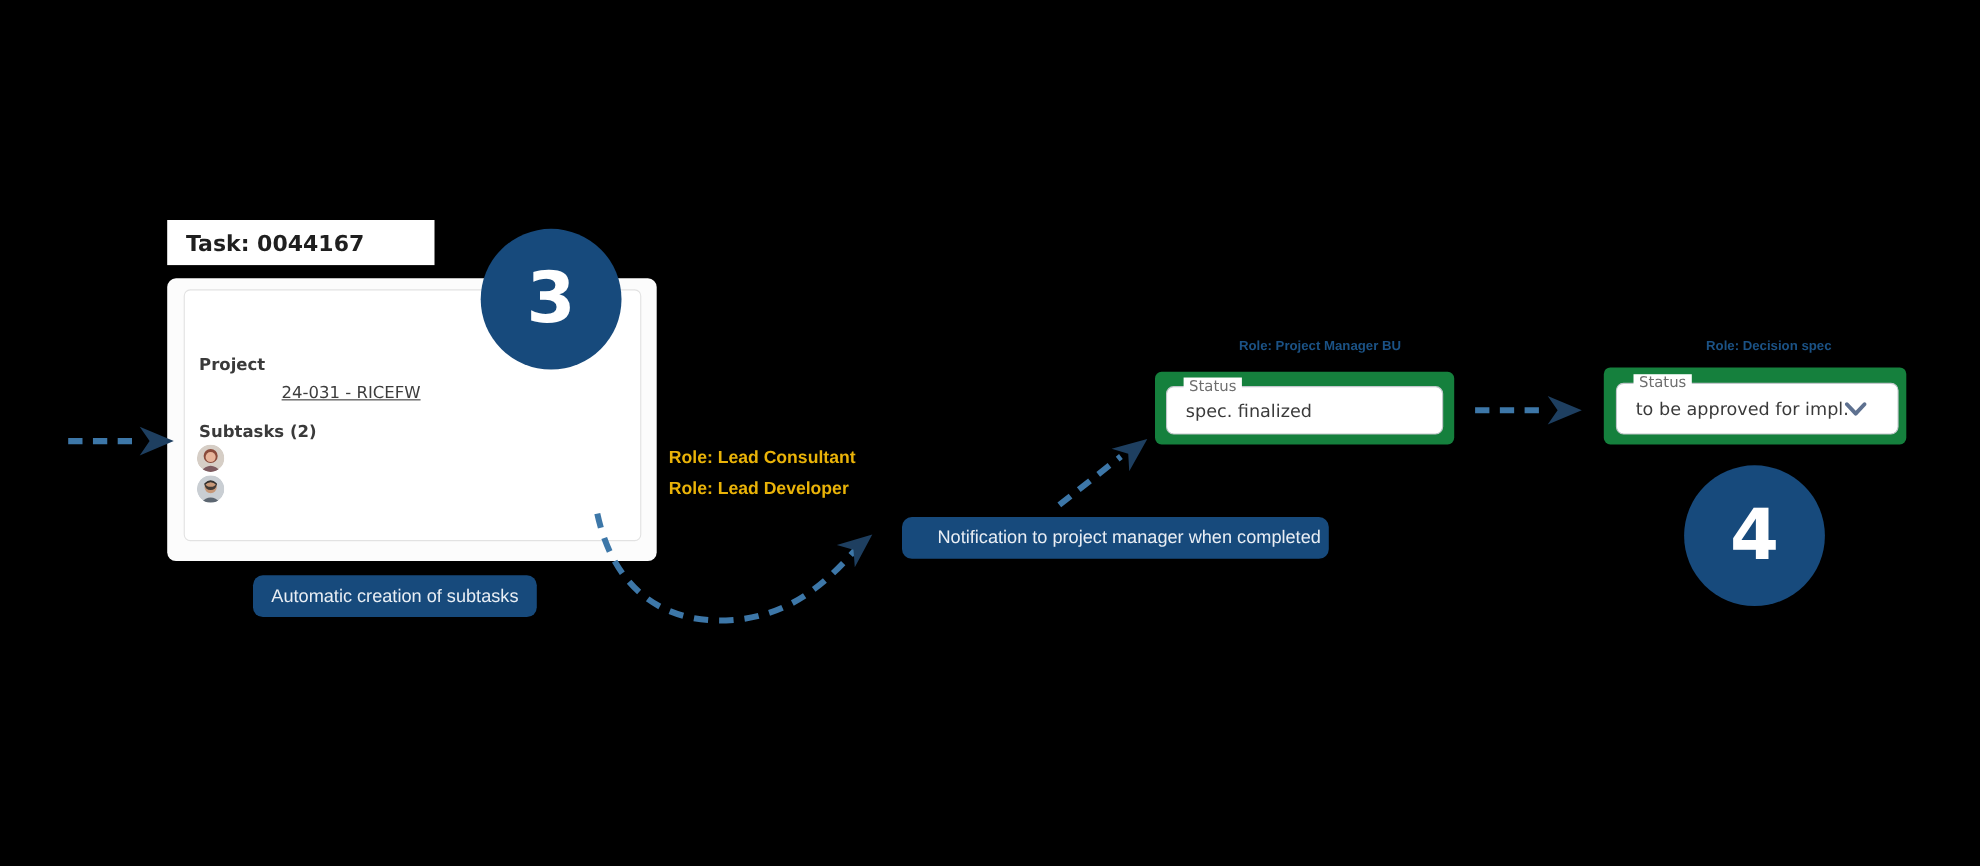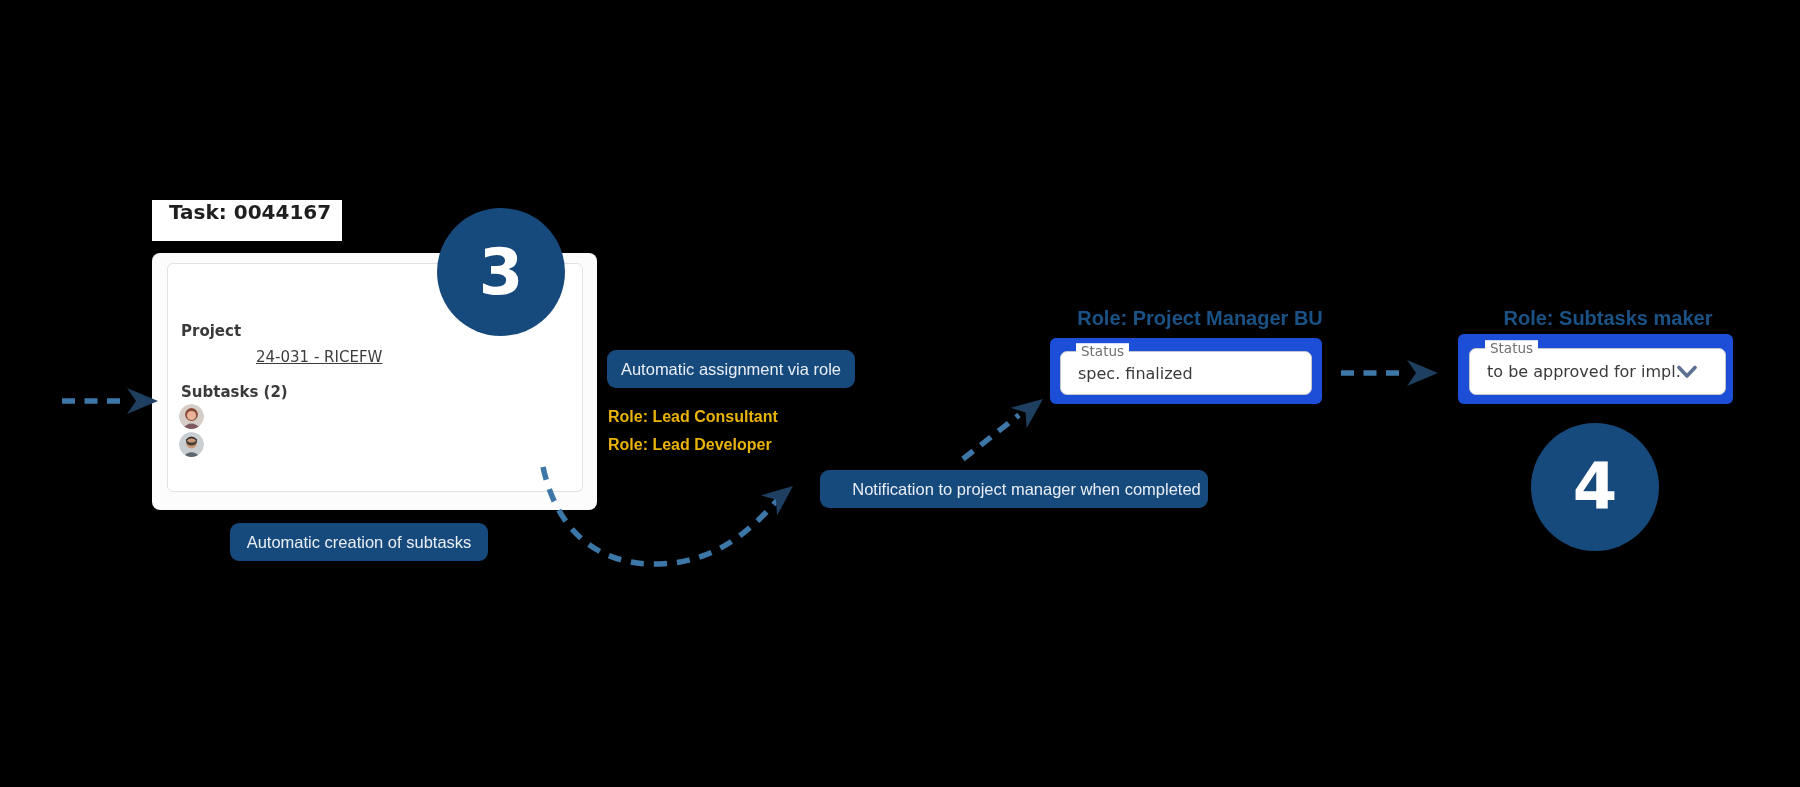--- a/index.html
+++ b/index.html
@@ -4,22 +4,22 @@
 <style>
   html,body{margin:0;padding:0;background:#000;}
   .canvas{
     position:relative;width:1800px;height:787px;background:#000;overflow:hidden;
     font-family:"Liberation Sans",sans-serif;
   }
   .abs{position:absolute;}
 
   
   .task-box{
-    left:152px;top:200px;width:190px;height:41px;background:#fff;
-    display:flex;align-items:flex-start;padding-left:17px;box-sizing:border-box;
+    left:152px;top:200px;width:243px;height:41px;background:#fff;
+    display:flex;align-items:center;padding-left:17px;box-sizing:border-box;
     font-size:20px;font-weight:700;color:#1f1f1f;
     font-family:"DejaVu Sans",sans-serif;
   }
 
   
   .relations-card{
     left:152px;top:253px;width:445px;height:257px;background:#fcfcfc;
     border-radius:8px;box-shadow:0 2px 6px rgba(0,0,0,.35);
   }
   .relations-panel{
@@ -63,26 +63,26 @@
     text-align:center;color:#e9eef4;font-size:16.5px;box-sizing:border-box;
   }
   .pill-create{left:230px;top:523px;width:258px;}
   .pill-assign{left:607px;top:350px;width:248px;}
   .pill-notify{left:820px;top:470px;width:388px;padding-left:25px;}
 
   
   .role-text{font-size:16px;font-weight:700;color:#eab308;}
   .role-consultant{left:608px;top:408px;}
   .role-developer{left:608px;top:436px;}
-  .role-caption{font-size:20px;font-weight:700;color:#1b5285;text-align:center;}
+  .role-caption{font-size:12px;font-weight:700;color:#1b5285;text-align:center;}
   .caption-pm{left:1050px;top:307px;width:300px;}
   .caption-decision{left:1458px;top:307px;width:300px;}
 
   
-  .status-card{background:#1d4ed8;border-radius:6px;box-shadow:0 2px 6px rgba(0,0,0,.3);}
+  .status-card{background:#15803d;border-radius:6px;box-shadow:0 2px 6px rgba(0,0,0,.3);}
   .status-card-a{left:1050px;top:338px;width:272px;height:66px;}
   .status-card-b{left:1458px;top:334px;width:275px;height:70px;}
   .field{
     position:absolute;border:1.5px solid #c3c7cc;border-radius:7px;background:#fff;
   }
   .field-a{left:10px;top:13px;width:250px;height:42px;}
   .field-b{left:11px;top:14px;width:255px;height:45px;}
   .field-label{
     position:absolute;top:0;left:15px;transform:translateY(-55%);
     background:#fff;padding:0 5px;font-size:13.5px;color:#6f6f6f;
@@ -133,27 +133,26 @@
   </div>
 
   <div class="abs step-circle circle-3">
     <span>3</span>
   </div>
   <div class="abs step-circle circle-4">
     <span>4</span>
   </div>
 
   <div class="abs pill pill-create">Automatic creation of subtasks</div>
-  <div class="abs pill pill-assign">Automatic assignment via role</div>
   <div class="abs pill pill-notify">Notification to project manager when completed</div>
 
   <div class="abs role-text role-consultant">Role: Lead Consultant</div>
   <div class="abs role-text role-developer">Role: Lead Developer</div>
   <div class="abs role-caption caption-pm">Role: Project Manager BU</div>
-  <div class="abs role-caption caption-decision">Role: Subtasks maker</div>
+  <div class="abs role-caption caption-decision">Role: Decision spec</div>
 
   <div class="abs status-card status-card-a">
     <div class="field field-a">
       <span class="field-label">Status</span>
       <span class="field-value">spec. finalized</span>
     </div>
   </div>
 
   <div class="abs status-card status-card-b">
     <div class="field field-b">

